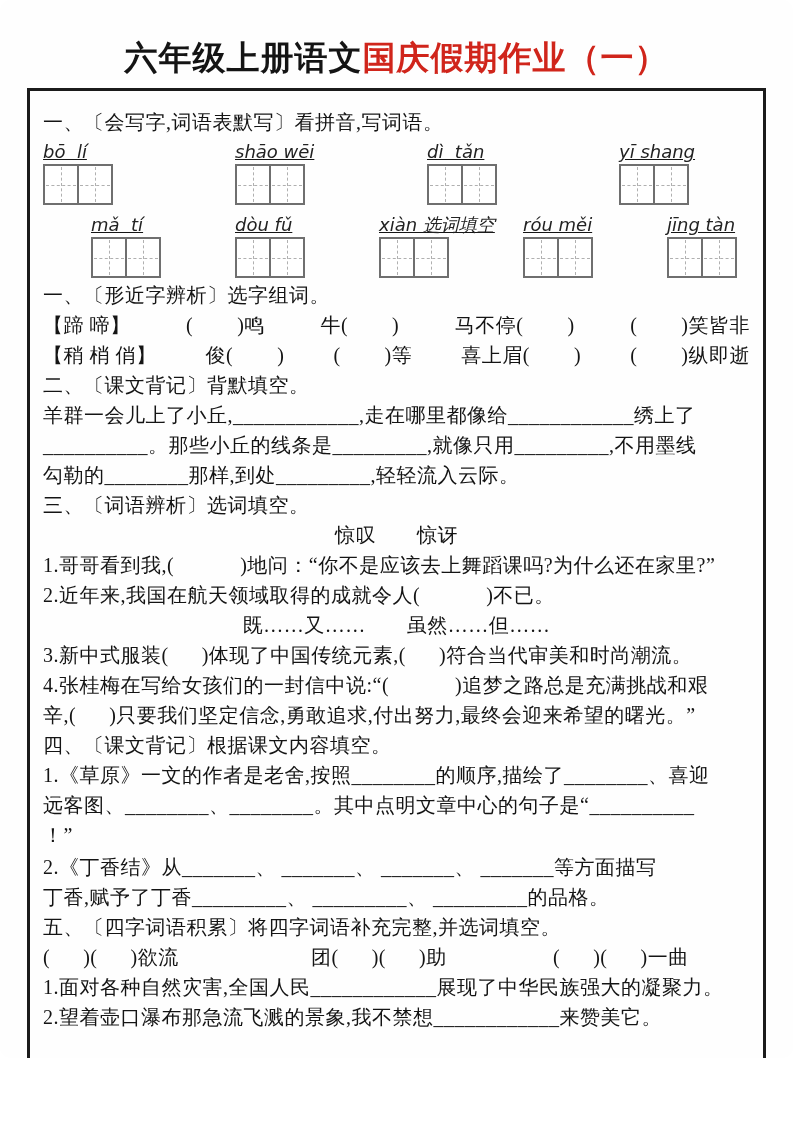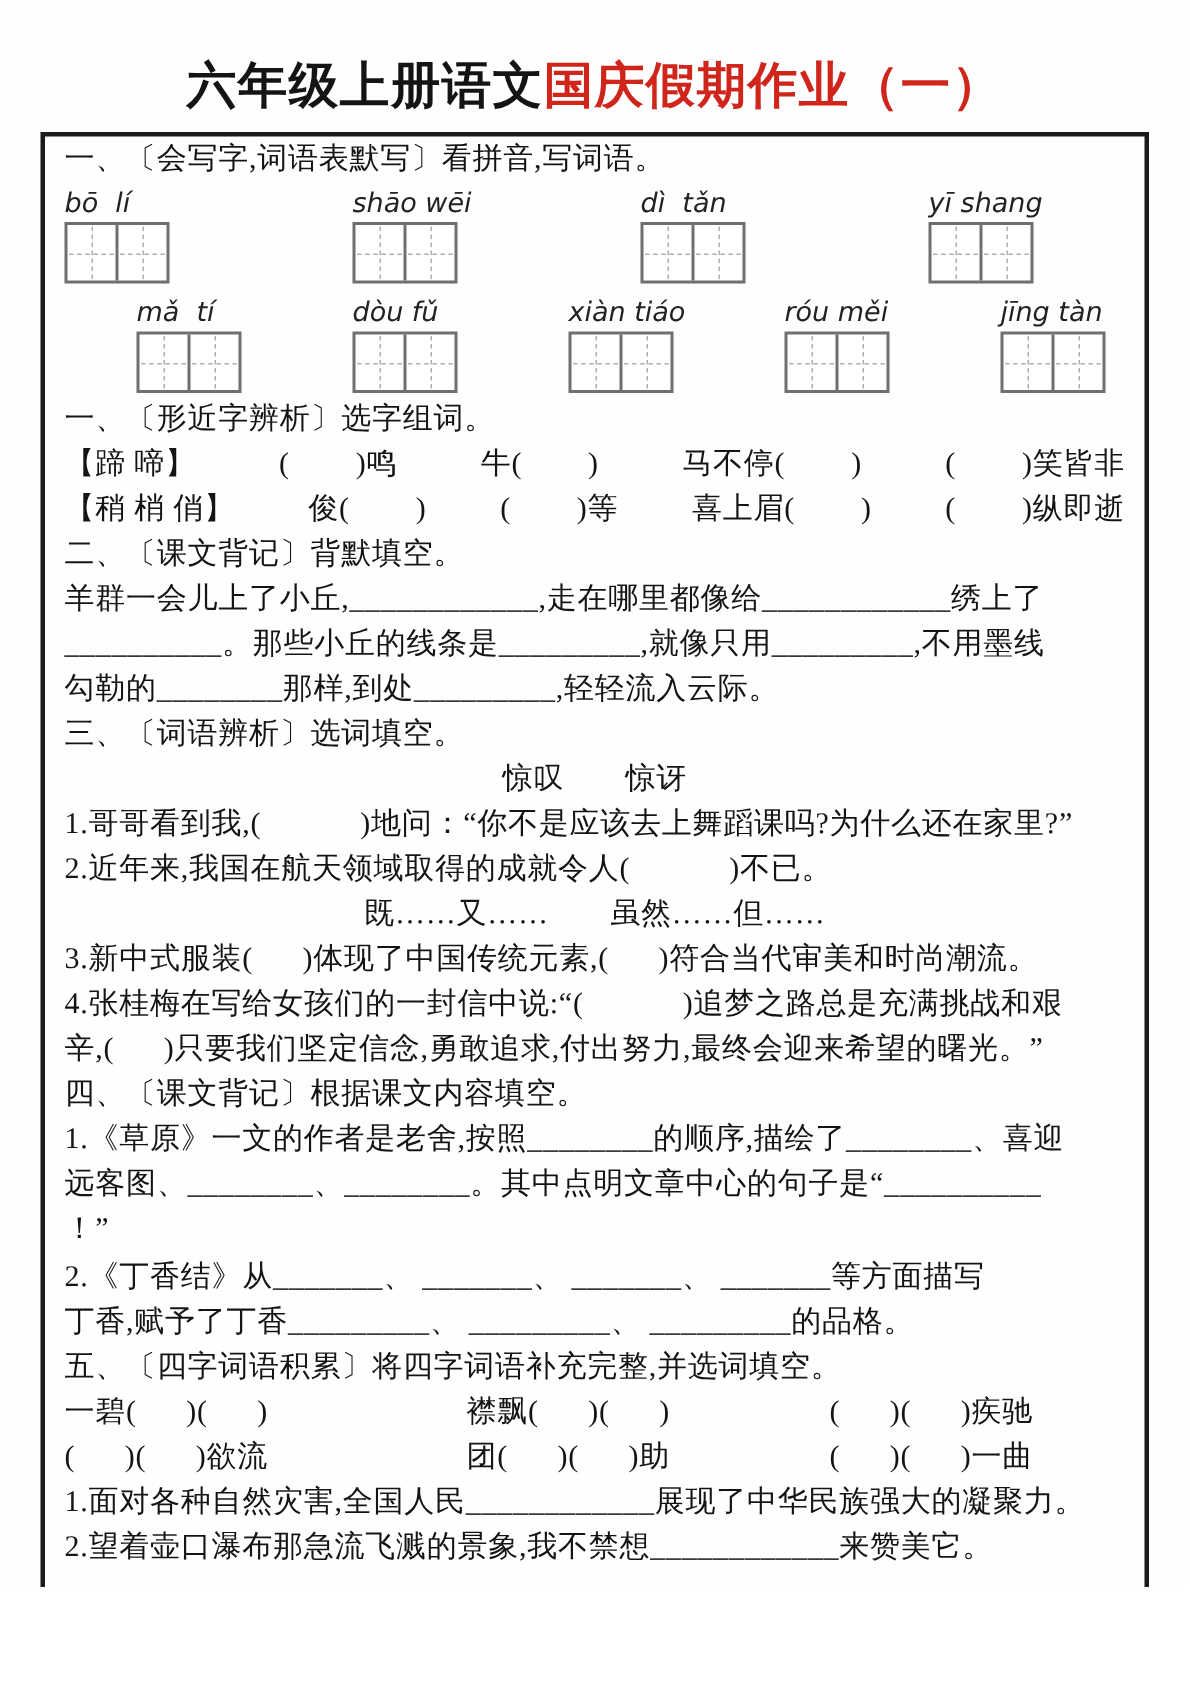--- a/index.html
+++ b/index.html
@@ -18,42 +18,42 @@
     font-size:33px;
     font-weight:700;
     letter-spacing:1px;
     line-height:48px;
     white-space:nowrap;
   }
   .title .red{color:#d0251b;}
   .sheet{
     margin:6px 27px 0 27px;
     border:3px solid #1b1b1b;
-    padding:0 13px 0 13px;
+    padding:16px 13px 0 13px;
     height:967px;
     box-sizing:content-box;
     background:#fefefe;
   }
   .line{
     margin:0;
     font-size:20px;
     line-height:30px;
     white-space:pre-wrap;
     letter-spacing:0.5px;
   }
   .center{text-align:center;}
   
   .pin-row{
     display:flex;
     justify-content:space-between;
     width:652px;
     margin-top:4px;
   }
   .pin-row.second{margin-top:9px;margin-left:48px;}
-  .pin-group{width:76px;}
+  .pin-group{width:76px;text-decoration:underline;}
   .pin-label{
     font-family:"DejaVu Sans","Liberation Sans",sans-serif;
     font-style:italic;
     font-size:18px;
     line-height:21px;
     white-space:pre;
     margin-bottom:2px;
     color:#222;
   }
   .hz-box{
@@ -180,21 +180,21 @@
               <i class="v"></i>
               <i class="h"></i>
             </div>
           <div class="cell">
               <i class="v"></i>
               <i class="h"></i>
             </div>
         </div>
       </div>
       <div class="pin-group">
-        <div class="pin-label">xiàn tiáo</div>
+        <div class="pin-label">xiàn 选词填空</div>
         <div class="hz-box">
           <div class="cell">
               <i class="v"></i>
               <i class="h"></i>
             </div>
           <div class="cell">
               <i class="v"></i>
               <i class="h"></i>
             </div>
         </div>
@@ -259,25 +259,20 @@
 
     <p class="line">四、〔课文背记〕根据课文内容填空。</p>
     <p class="line">1.《草原》一文的作者是老舍,按照________的顺序,描绘了________、喜迎</p>
     <p class="line">远客图、________、________。其中点明文章中心的句子是“__________</p>
     <p class="line">！”</p>
     <p class="line gap-top">2.《丁香结》从_______、 _______、 _______、 _______等方面描写</p>
     <p class="line">丁香,赋予了丁香_________、 _________、 _________的品格。</p>
 
     <p class="line">五、〔四字词语积累〕将四字词语补充完整,并选词填空。</p>
     <div class="cols3">
-      <span>一碧(      )(      )</span>
-      <span>襟飘(      )(      )</span>
-      <span>(      )(      )疾驰</span>
-    </div>
-    <div class="cols3">
       <span>(      )(      )欲流</span>
       <span>团(      )(      )助</span>
       <span>(      )(      )一曲</span>
     </div>
     <p class="line">1.面对各种自然灾害,全国人民____________展现了中华民族强大的凝聚力。</p>
     <p class="line">2.望着壶口瀑布那急流飞溅的景象,我不禁想____________来赞美它。</p>
 
   </div>
 
   <div class="footer">知识笔记 https://zsbiji.com</div>

